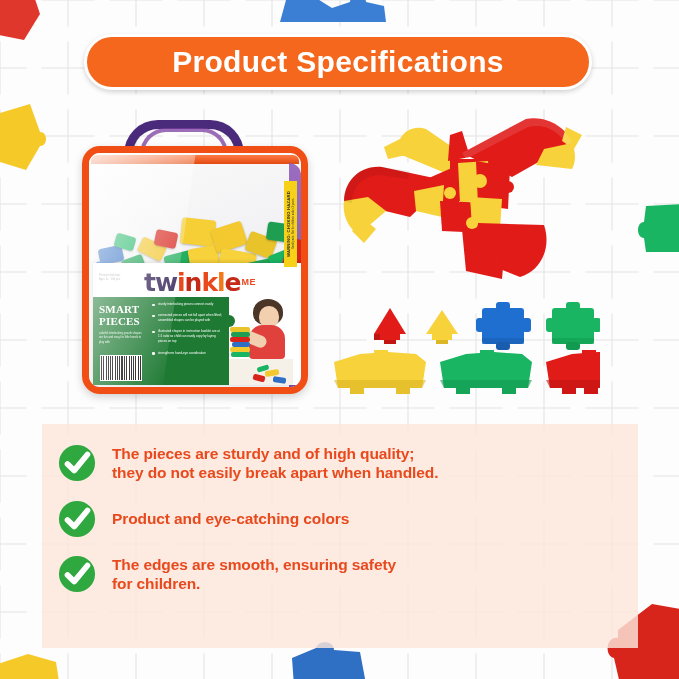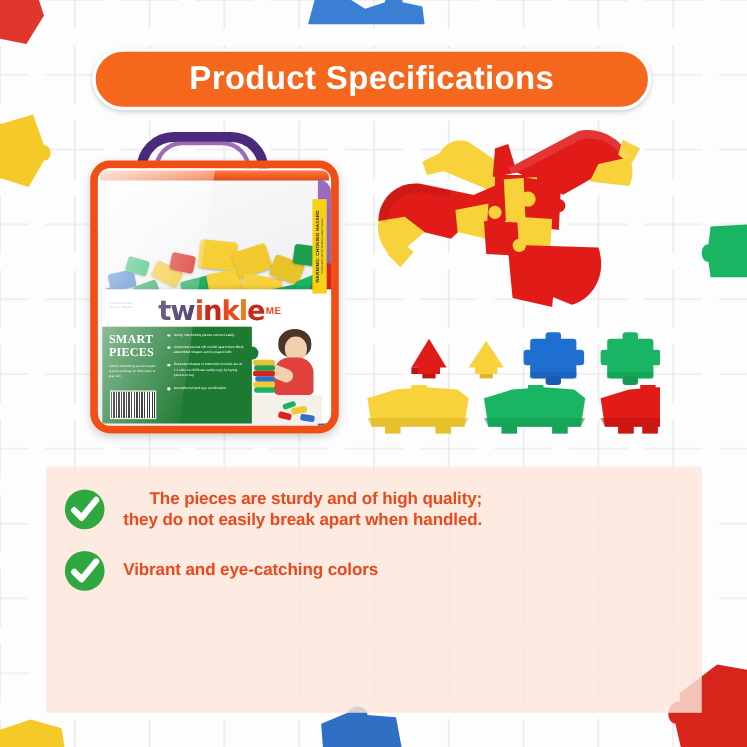--- a/index.html
+++ b/index.html
@@ -27,21 +27,21 @@
     z-index: 0;
   }
 
   
   .corner-piece { position: absolute; z-index: 1; }
 
   
   #title-banner {
     position: absolute;
     left: 84px;
-    top: 44px;
+    top: 34px;
     width: 508px;
     height: 56px;
     background: #f4671c;
     border-radius: 30px;
     border: 3px solid #ffffff;
     box-shadow: 0 2px 5px rgba(0,0,0,0.18);
     display: flex;
     align-items: center;
     justify-content: center;
     z-index: 5;
@@ -289,21 +289,20 @@
   
   #features-panel {
     position: absolute;
     left: 42px;
     top: 424px;
     width: 596px;
     height: 224px;
     background: rgba(252, 230, 220, 0.82);
     z-index: 4;
     padding: 10px 0 0 0;
-    text-align: right;
   }
   .feature-row {
     display: flex;
     align-items: center;
     gap: 16px;
     padding: 0 14px 0 16px;
     height: 52px;
   }
   .check-icon { flex: 0 0 auto; width: 38px; height: 38px; }
   .feature-text {
@@ -546,19 +545,27 @@
       </svg>
       <div class="feature-text">The pieces are sturdy and of high quality;
 they do not easily break apart when handled.</div>
     </div>
 
     <div class="feature-row" style="height:54px;">
       <svg class="check-icon" viewBox="0 0 40 40">
         <circle cx="20" cy="20" r="19" fill="#2ea83f"></circle>
         <path d="M10 21 L17 28 L31 11" stroke="#ffffff" stroke-width="6" fill="none" stroke-linecap="round" stroke-linejoin="round"></path>
       </svg>
-      <div class="feature-text">Vibrant and eye-catching colors</div>
+      <div class="feature-text">Product and eye-catching colors</div>
     </div>
 
+    <div class="feature-row" style="height:56px;">
+      <svg class="check-icon" viewBox="0 0 40 40">
+        <circle cx="20" cy="20" r="19" fill="#2ea83f"></circle>
+        <path d="M10 21 L17 28 L31 11" stroke="#ffffff" stroke-width="6" fill="none" stroke-linecap="round" stroke-linejoin="round"></path>
+      </svg>
+      <div class="feature-text">The edges are smooth, ensuring safety
+for children.</div>
+    </div>
 
   </div>
 
 </div>
 
 </body></html>

